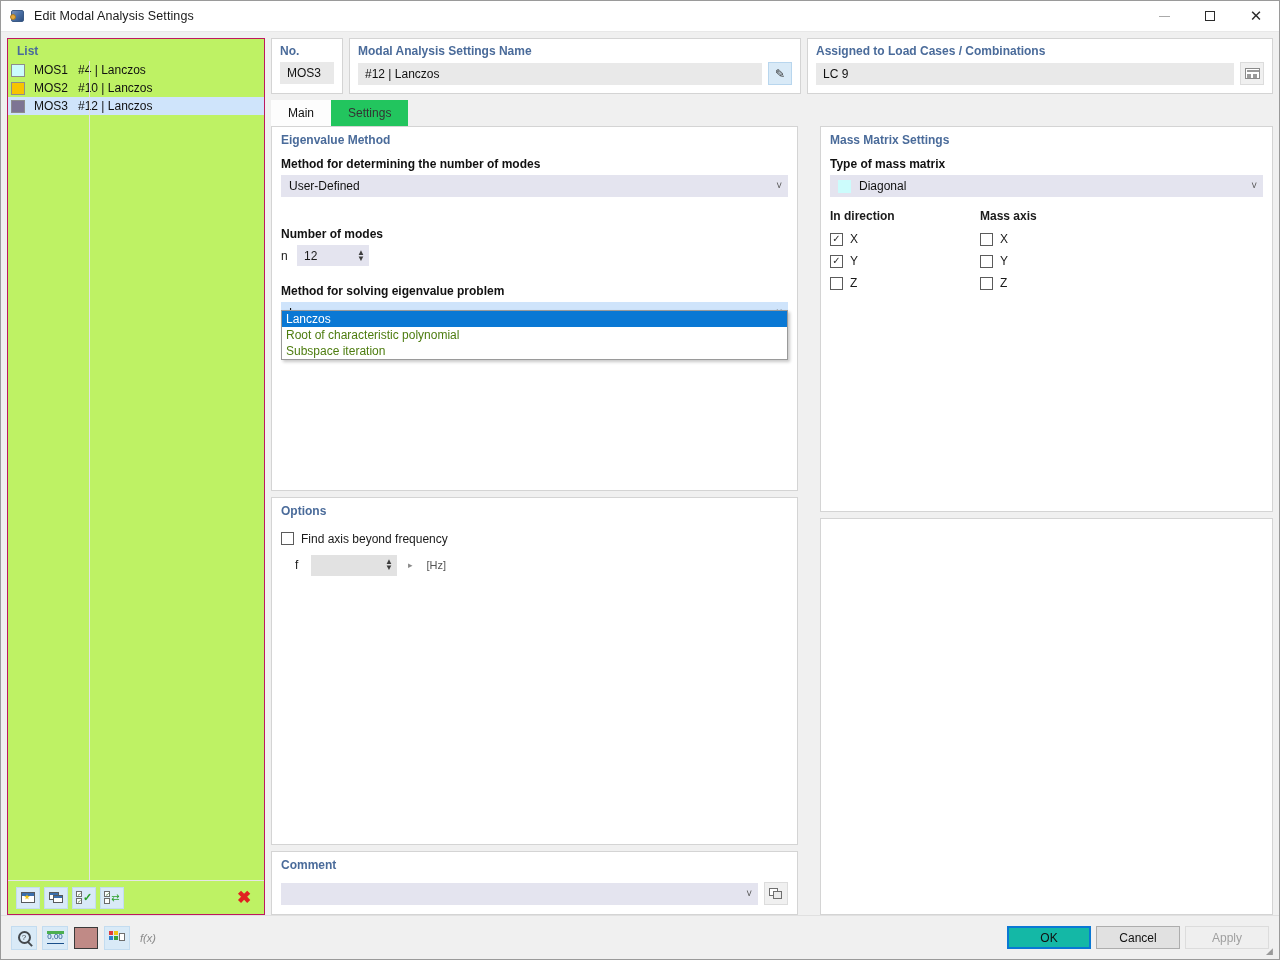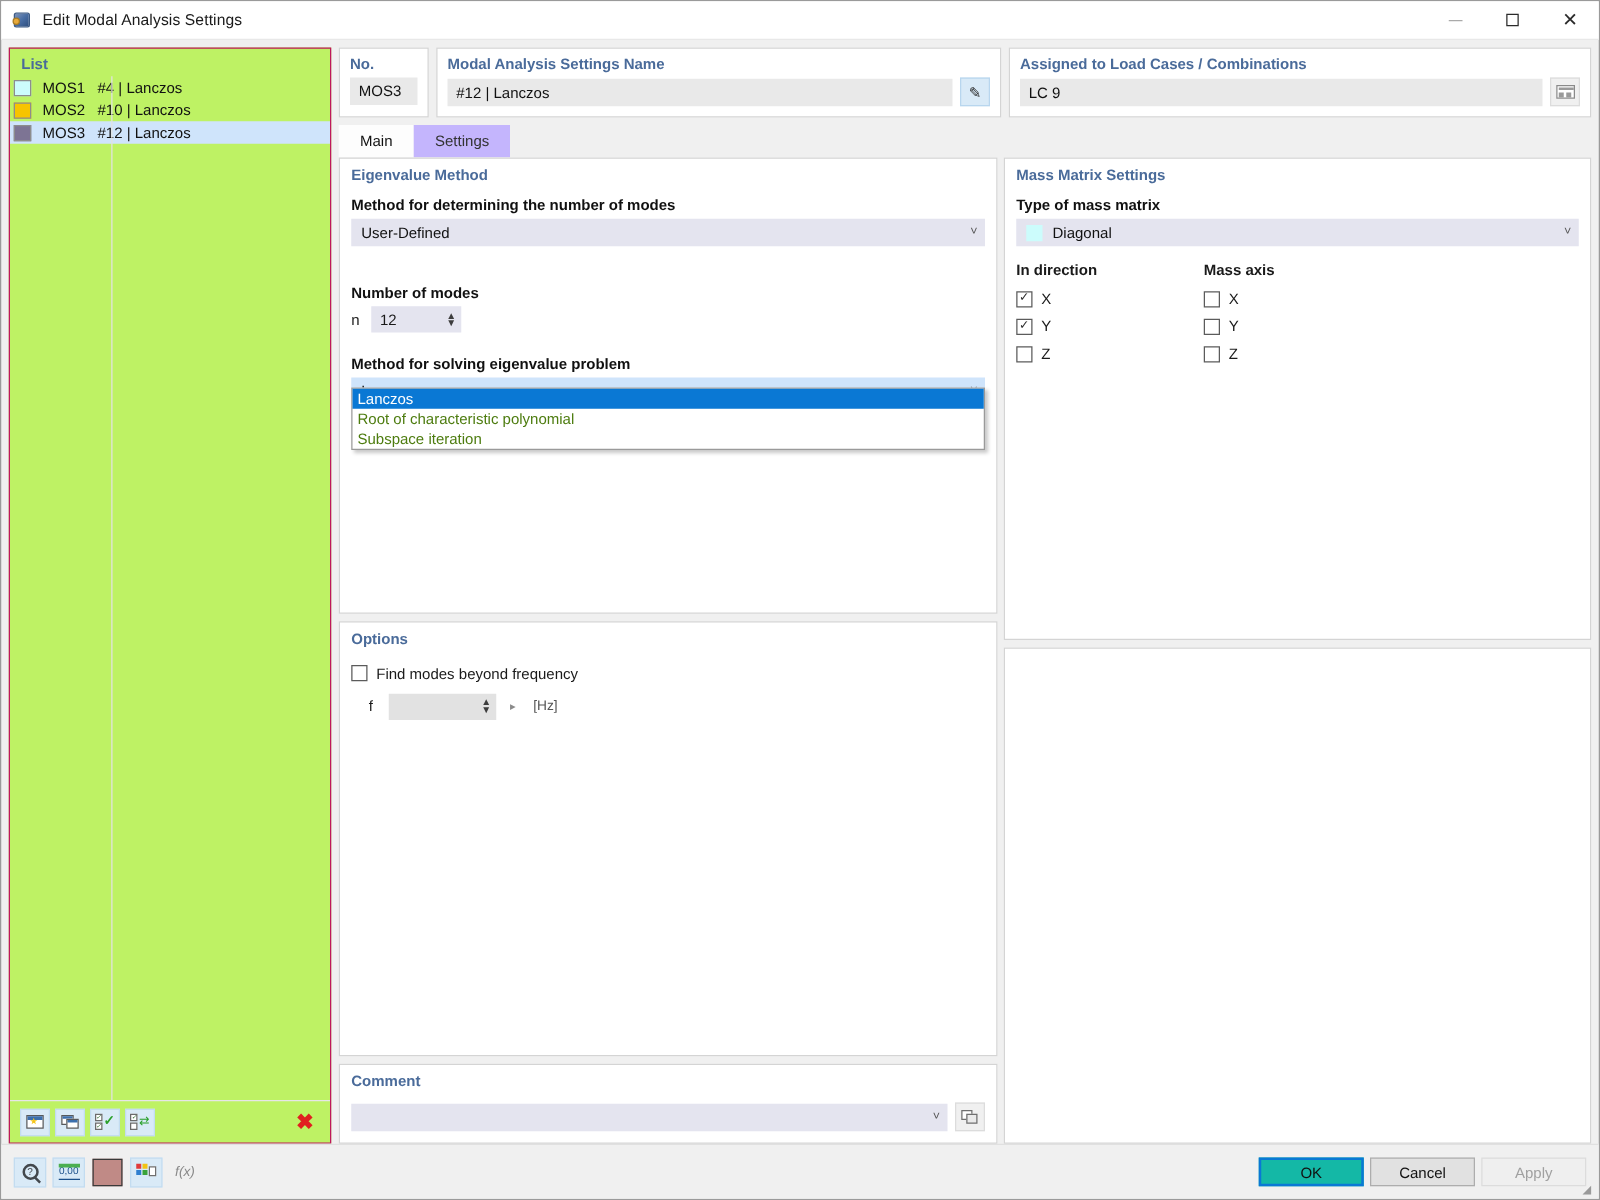--- a/index.html
+++ b/index.html
@@ -167,27 +167,27 @@
   }
   .ic-table::after {
     content:''; position:absolute; left:1px; top:5px; width:4px; height:4px;
     background:#9a9a9a; box-shadow: 6px 0 0 #9a9a9a;
   }
 
   
   .tabs { display:flex; margin-top:6px; }
   .tab {
     padding: 6px 17px 6px 17px; font-size:12px;
-    background:#c4b5fd; color:#333;
+    background:#22c55e; color:#333;
   }
   .tab.active { background:#fdfdfd; color:#111; }
 
   
   .tab-body {
-    flex:1; display:flex; gap:5px; min-height:0;
+    flex:1; display:flex; gap:22px; min-height:0;
     padding-bottom: 0;
   }
   .col { display:flex; flex-direction:column; gap:6px; min-width:0; }
   .col.left-col { width:527px; min-width:527px; }
   .col.right-col { flex:1; }
 
   .panel {
     background:#fff; border:1px solid #d4d4d4;
     padding: 6px 9px 9px 9px; position:relative;
   }
@@ -452,21 +452,21 @@
               <div class="dd-item sel">Lanczos</div>
               <div class="dd-item">Root of characteristic polynomial</div>
               <div class="dd-item">Subspace iteration</div>
             </div>
           </div>
 
           <div class="panel" style="height:368px">
             <div class="panel-title">Options</div>
             <div class="cb-row">
               <span class="cbx"></span>
-              <span>Find modes beyond frequency</span>
+              <span>Find axis beyond frequency</span>
             </div>
             <div class="spin-wrap" style="margin-top:5px; padding-left:14px">
               <span class="spin-lbl">f</span>
               <div class="spinner disabled" style="width:86px">
                 <span></span>
                 <span class="spin-arrows">
                     <i>▲</i>
                     <i>▼</i>
                   </span>
               </div>

